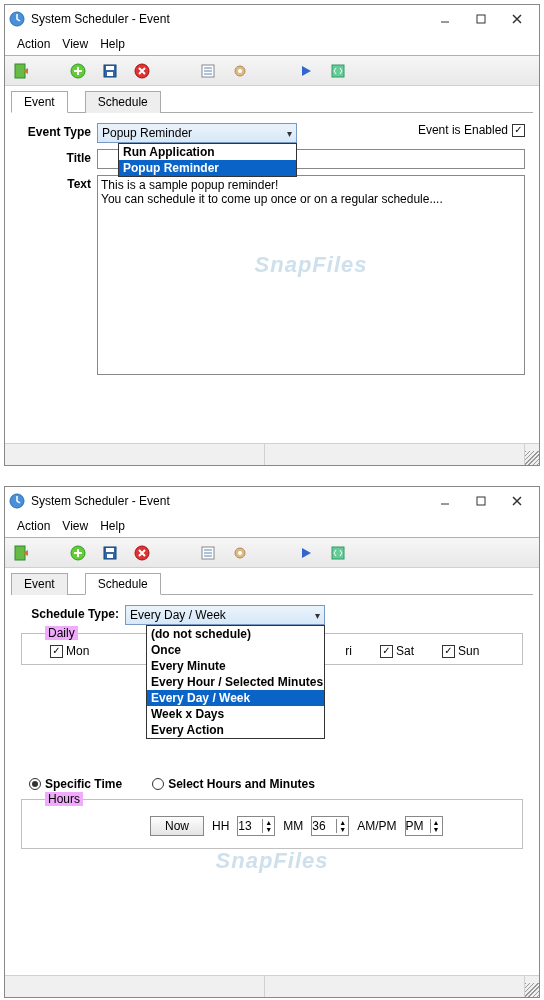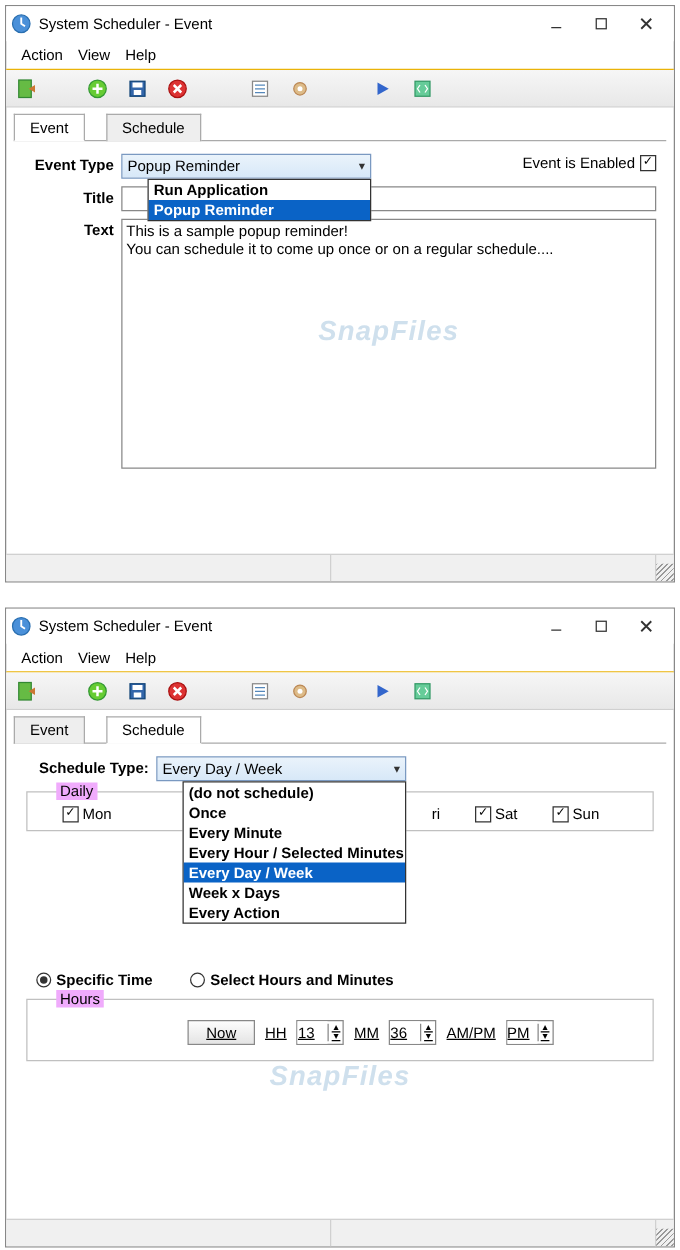--- a/index.html
+++ b/index.html
@@ -35,21 +35,21 @@
 .statusbar .cell { border-right:1px solid #d0d0d0; width:50%; }
 .statusbar .grip { margin-left:auto; width:14px; height:14px; align-self:flex-end; background: repeating-linear-gradient(135deg,#999 0 1px,transparent 1px 3px);}
 
 .fieldset { border:1px solid #c0c0c0; padding:10px 8px 6px 8px; margin:8px 2px; position:relative;}
 .fieldset .legend { position:absolute; top:-8px; left:23px; background:#f0abfc; padding:0 3px;}
 .days { display:flex; gap:28px; align-items:center; padding-left:20px;}
 .day { display:flex; align-items:center; gap:3px;}
 .radio-row { display:flex; gap:30px; align-items:center; margin:4px 10px;font-weight:bold;}
 .radio { width:12px; height:12px; border:1px solid #333; border-radius:50%; display:inline-flex; align-items:center; justify-content:center;}
 .radio.checked::after{content:""; width:6px;height:6px;background:#333;border-radius:50%;}
-.timefields { display:flex; gap:8px; align-items:center; padding-left:120px; margin-top:6px;text-decoration:underline;}
+.timefields { display:flex; gap:8px; align-items:center; padding-left:120px; margin-top:6px;}
 .btn { border:1px solid #888; background:linear-gradient(#fdfdfd,#e4e4e4); padding:2px 14px; }
 .spinner { display:flex; align-items:center; border:1px solid #888;}
 .spinner input { border:none; width:24px; padding:2px 0;}
 .spinner .arrows { display:flex; flex-direction:column; border-left:1px solid #888;}
 .spinner .arrows span{ font-size:7px; line-height:7px; padding:0 2px; cursor:pointer;}
 svg{display:block}
 </style>
 </head>
 <body>
 

